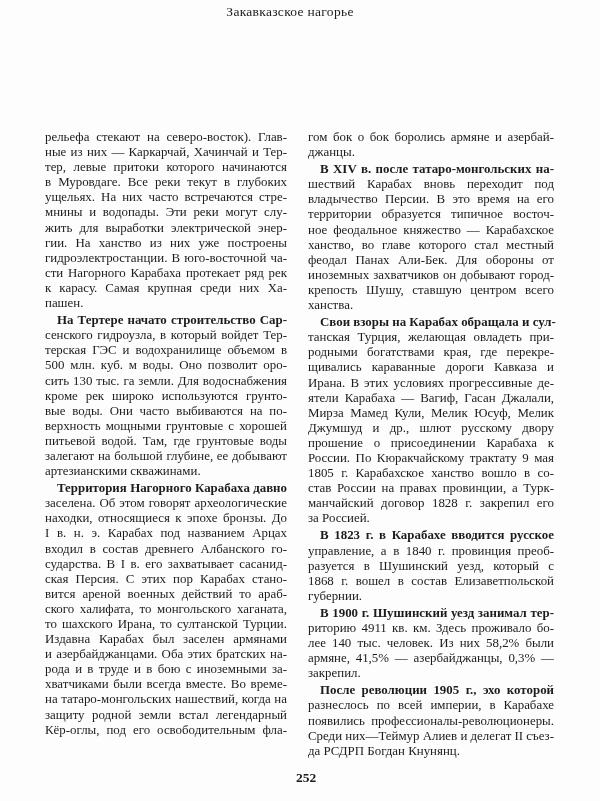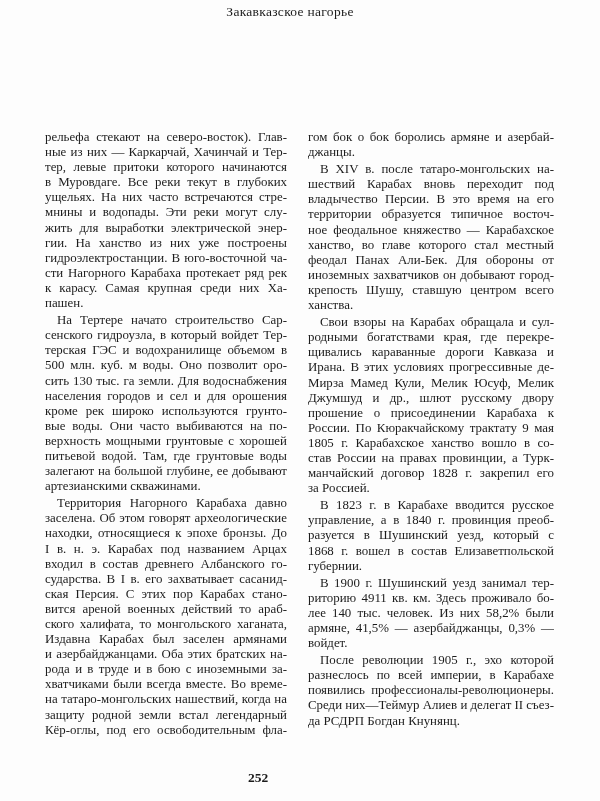--- a/index.html
+++ b/index.html
@@ -13,25 +13,25 @@
     text-align: center; font-size: 13.5px; letter-spacing: 0.3px;
   }
   .col {
     position: absolute; top: 130px; width: 242px;
     font-size: 12.9px; line-height: 15.1px; text-align: justify;
   }
   .col.left { left: 45px; }
   .col.right { left: 308px; width: 246px; }
   .line { display: block; white-space: nowrap; text-align-last: justify; text-align: justify; height: 15.1px; }
   .line.end { text-align-last: left; }
-  .line.indent { padding-left: 12px; }
+  .line.indent { padding-left: 12px; font-weight: bold; }
   .para-gap { height: 2px; }
   .page-number {
     position: absolute; top: 770px; left: 0; width: 516px;
-    text-align: center; font-size: 13.5px; font-weight: bold;
+    text-align: center; font-size: 13.5px; font-weight: bold; padding-left: 48px;
   }
 </style>
 </head>
 <body>
 
 <div class="header">Закавказское нагорье</div>
 
 <div class="col left" id="leftcol">
     <span class="line">рельефа стекают на северо-восток). Глав-</span>
     <span class="line">ные из них — Каркарчай, Хачинчай и Тер-</span>
@@ -44,37 +44,37 @@
     <span class="line">гидроэлектростанции. В юго-восточной ча-</span>
     <span class="line">сти Нагорного Карабаха протекает ряд рек</span>
     <span class="line">к карасу. Самая крупная среди них Ха-</span>
     <span class="line end">пашен.</span>
     <span class="para-gap" style="display: block;"></span>
     <span class="line indent">На Тертере начато строительство Сар-</span>
     <span class="line">сенского гидроузла, в который войдет Тер-</span>
     <span class="line">терская ГЭС и водохранилище объемом в</span>
     <span class="line">500 млн. куб. м воды. Оно позволит оро-</span>
     <span class="line">сить 130 тыс. га земли. Для водоснабжения</span>
-    <span class="line">населения городов и сел и для орошения</span>
     <span class="line">кроме рек широко используются грунто-</span>
     <span class="line">вые воды. Они часто выбиваются на по-</span>
     <span class="line">верхность мощными грунтовые с хорошей</span>
     <span class="line">питьевой водой. Там, где грунтовые воды</span>
     <span class="line">залегают на большой глубине, ее добывают</span>
     <span class="line end">артезианскими скважинами.</span>
     <span class="para-gap" style="display: block;"></span>
     <span class="line indent">Территория Нагорного Карабаха давно</span>
     <span class="line">заселена. Об этом говорят археологические</span>
     <span class="line">находки, относящиеся к эпохе бронзы. До</span>
     <span class="line">I в. н. э. Карабах под названием Арцах</span>
     <span class="line">входил в состав древнего Албанского го-</span>
     <span class="line">сударства. В I в. его захватывает сасанид-</span>
     <span class="line">ская Персия. С этих пор Карабах стано-</span>
     <span class="line">вится ареной военных действий то араб-</span>
     <span class="line">ского халифата, то монгольского хаганата,</span>
+    <span class="line">то шахского Ирана, то султанской Турции.</span>
     <span class="line">Издавна Карабах был заселен армянами</span>
     <span class="line">и азербайджанцами. Оба этих братских на-</span>
     <span class="line">рода и в труде и в бою с иноземными за-</span>
     <span class="line">хватчиками были всегда вместе. Во време-</span>
     <span class="line">на татаро-монгольских нашествий, когда на</span>
     <span class="line">защиту родной земли встал легендарный</span>
     <span class="line">Кёр-оглы, под его освободительным фла-</span>
   </div>
 <div class="col right" id="rightcol">
     <span class="line">гом бок о бок боролись армяне и азербай-</span>
@@ -85,43 +85,45 @@
     <span class="line">владычество Персии. В это время на его</span>
     <span class="line">территории образуется типичное восточ-</span>
     <span class="line">ное феодальное княжество — Карабахское</span>
     <span class="line">ханство, во главе которого стал местный</span>
     <span class="line">феодал Панах Али-Бек. Для обороны от</span>
     <span class="line">иноземных захватчиков он добывают город-</span>
     <span class="line">крепость Шушу, ставшую центром всего</span>
     <span class="line end">ханства.</span>
     <span class="para-gap" style="display: block;"></span>
     <span class="line indent">Свои взоры на Карабах обращала и сул-</span>
+    <span class="line">танская Турция, желающая овладеть при-</span>
     <span class="line">родными богатствами края, где перекре-</span>
     <span class="line">щивались караванные дороги Кавказа и</span>
     <span class="line">Ирана. В этих условиях прогрессивные де-</span>
+    <span class="line">ятели Карабаха — Вагиф, Гасан Джалали,</span>
     <span class="line">Мирза Мамед Кули, Мелик Юсуф, Мелик</span>
     <span class="line">Джумшуд и др., шлют русскому двору</span>
     <span class="line">прошение о присоединении Карабаха к</span>
     <span class="line">России. По Кюракчайскому трактату 9 мая</span>
     <span class="line">1805 г. Карабахское ханство вошло в со-</span>
     <span class="line">став России на правах провинции, а Турк-</span>
     <span class="line">манчайский договор 1828 г. закрепил его</span>
     <span class="line end">за Россией.</span>
     <span class="para-gap" style="display: block;"></span>
     <span class="line indent">В 1823 г. в Карабахе вводится русское</span>
     <span class="line">управление, а в 1840 г. провинция преоб-</span>
     <span class="line">разуется в Шушинский уезд, который с</span>
     <span class="line">1868 г. вошел в состав Елизаветпольской</span>
     <span class="line end">губернии.</span>
     <span class="para-gap" style="display: block;"></span>
     <span class="line indent">В 1900 г. Шушинский уезд занимал тер-</span>
     <span class="line">риторию 4911 кв. км. Здесь проживало бо-</span>
     <span class="line">лее 140 тыс. человек. Из них 58,2% были</span>
     <span class="line">армяне, 41,5% — азербайджанцы, 0,3% —</span>
-    <span class="line end">войдет.</span>
+    <span class="line end">закрепил.</span>
     <span class="para-gap" style="display: block;"></span>
     <span class="line indent">После революции 1905 г., эхо которой</span>
     <span class="line">разнеслось по всей империи, в Карабахе</span>
     <span class="line">появились профессионалы-революционеры.</span>
     <span class="line">Среди них—Теймур Алиев и делегат II съез-</span>
     <span class="line end">да РСДРП Богдан Кнунянц.</span>
   </div>
 
 <div class="page-number">252</div>
 

